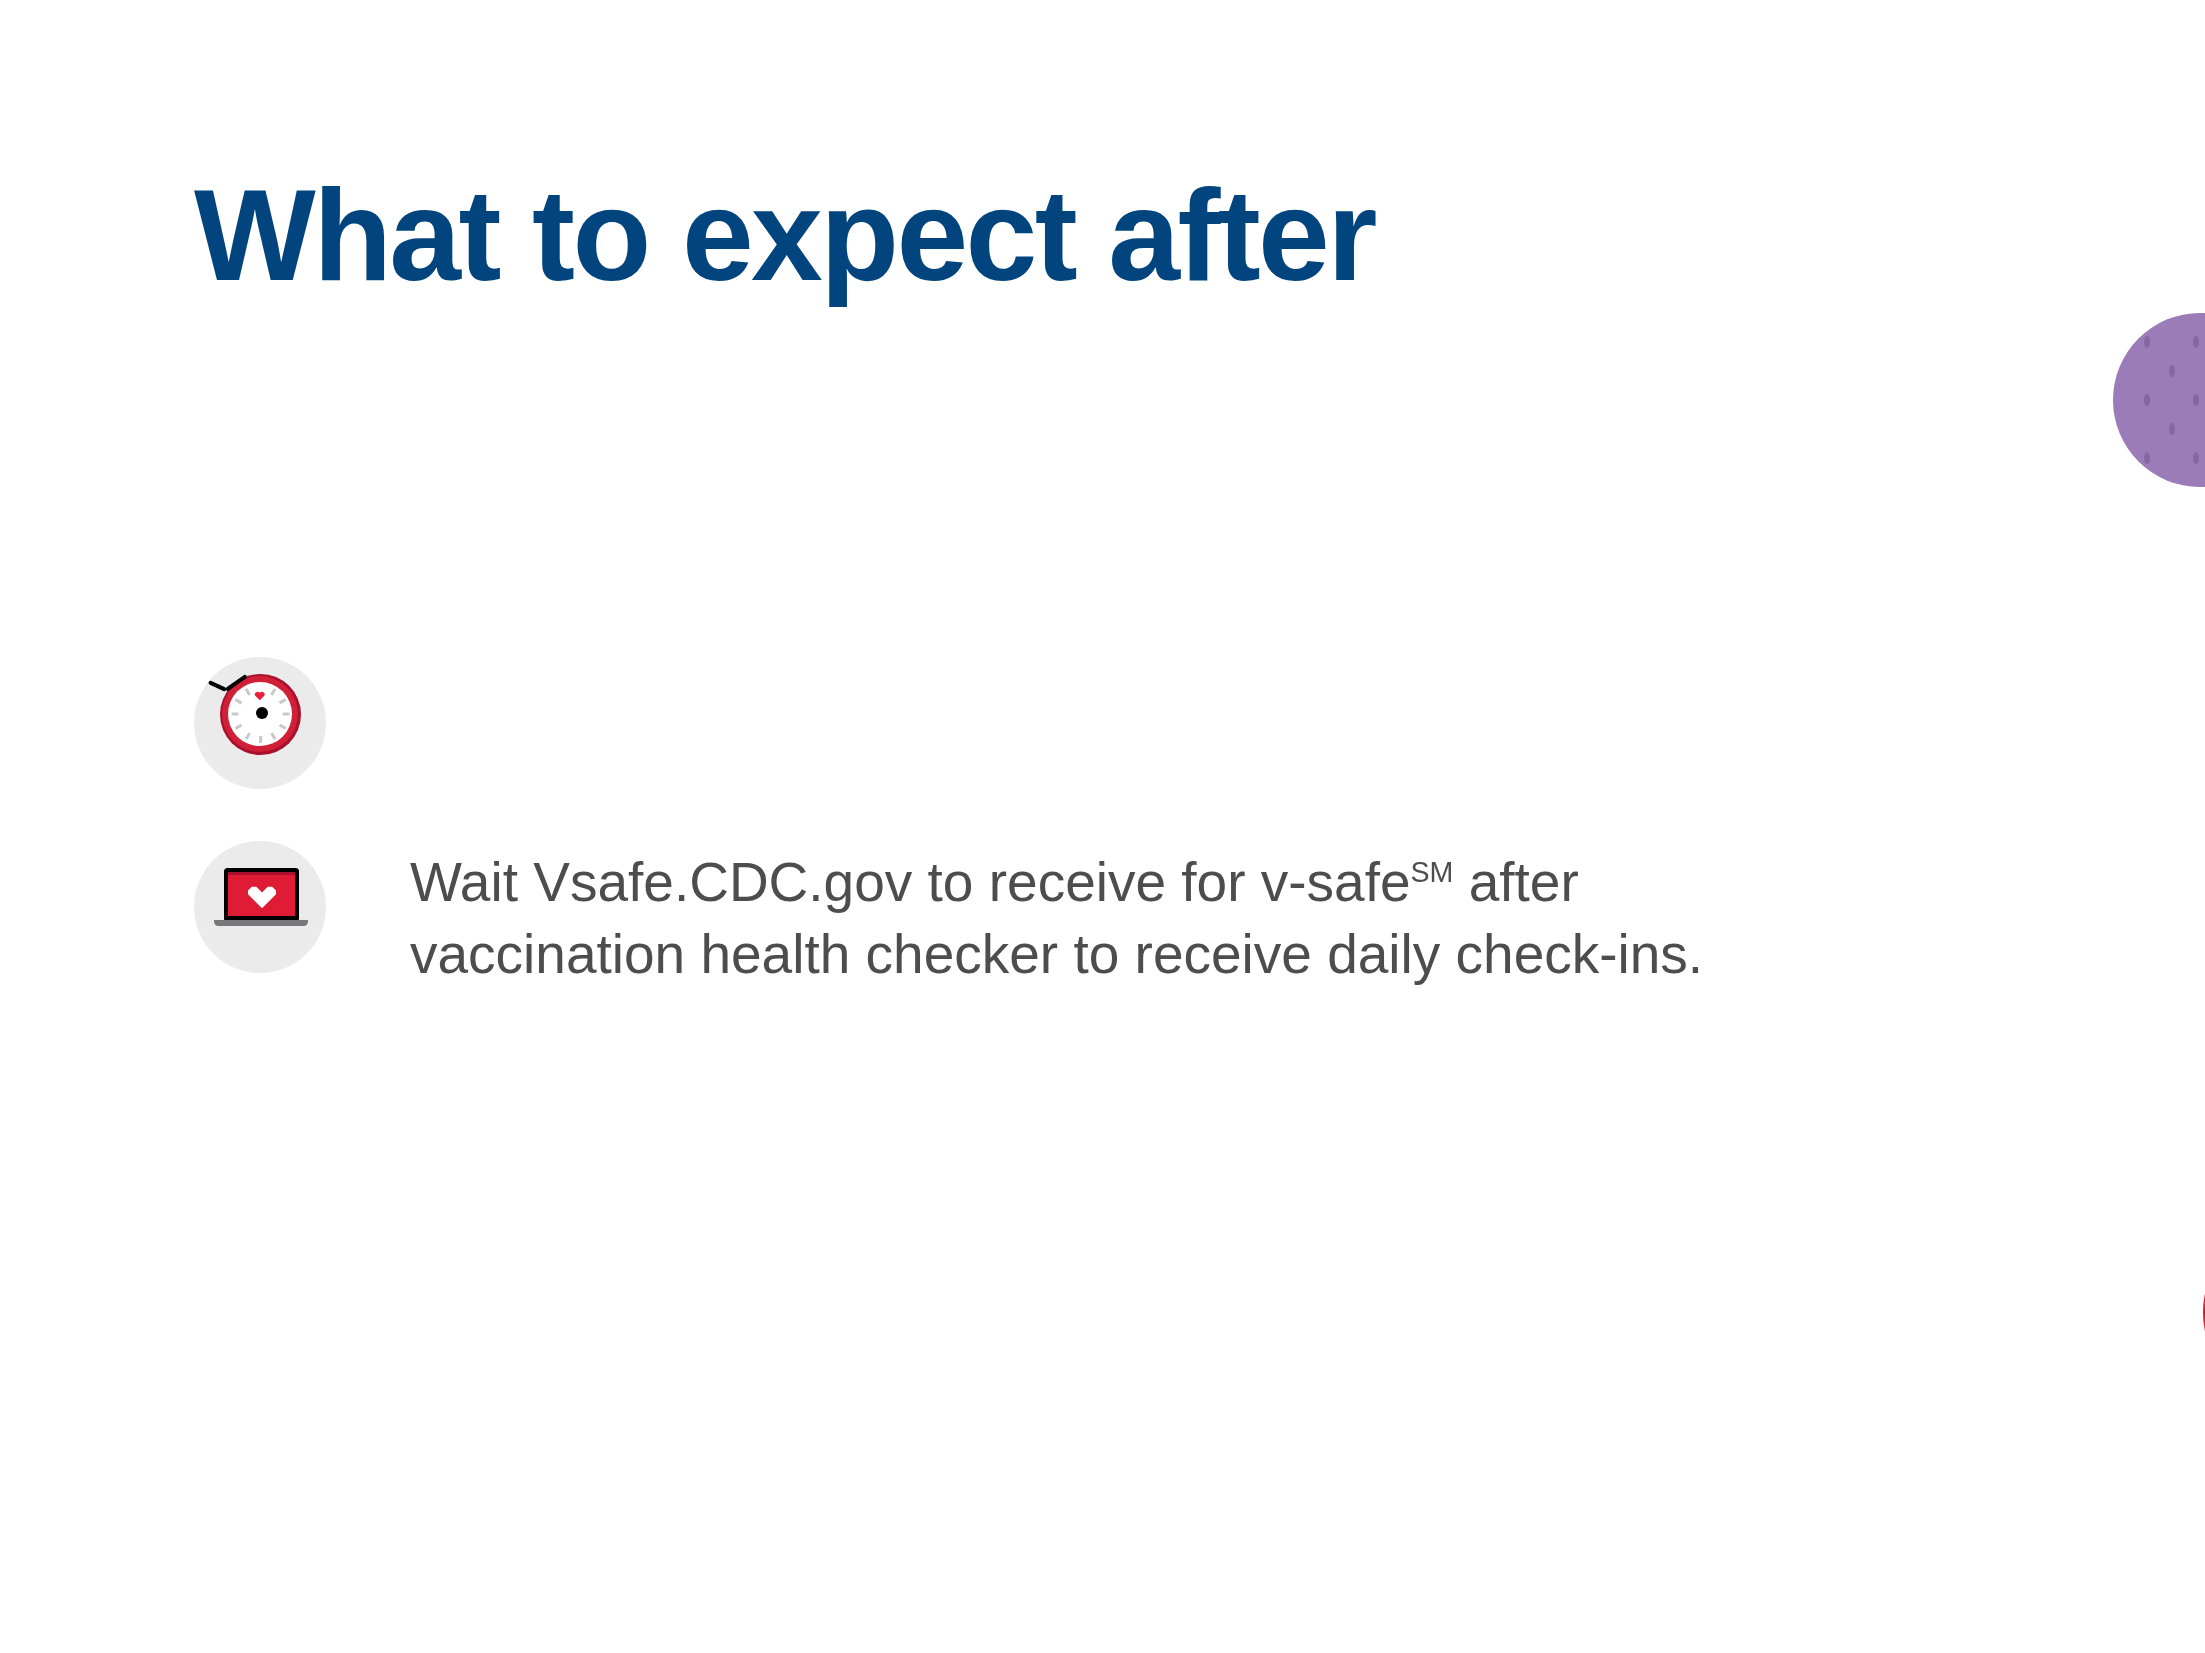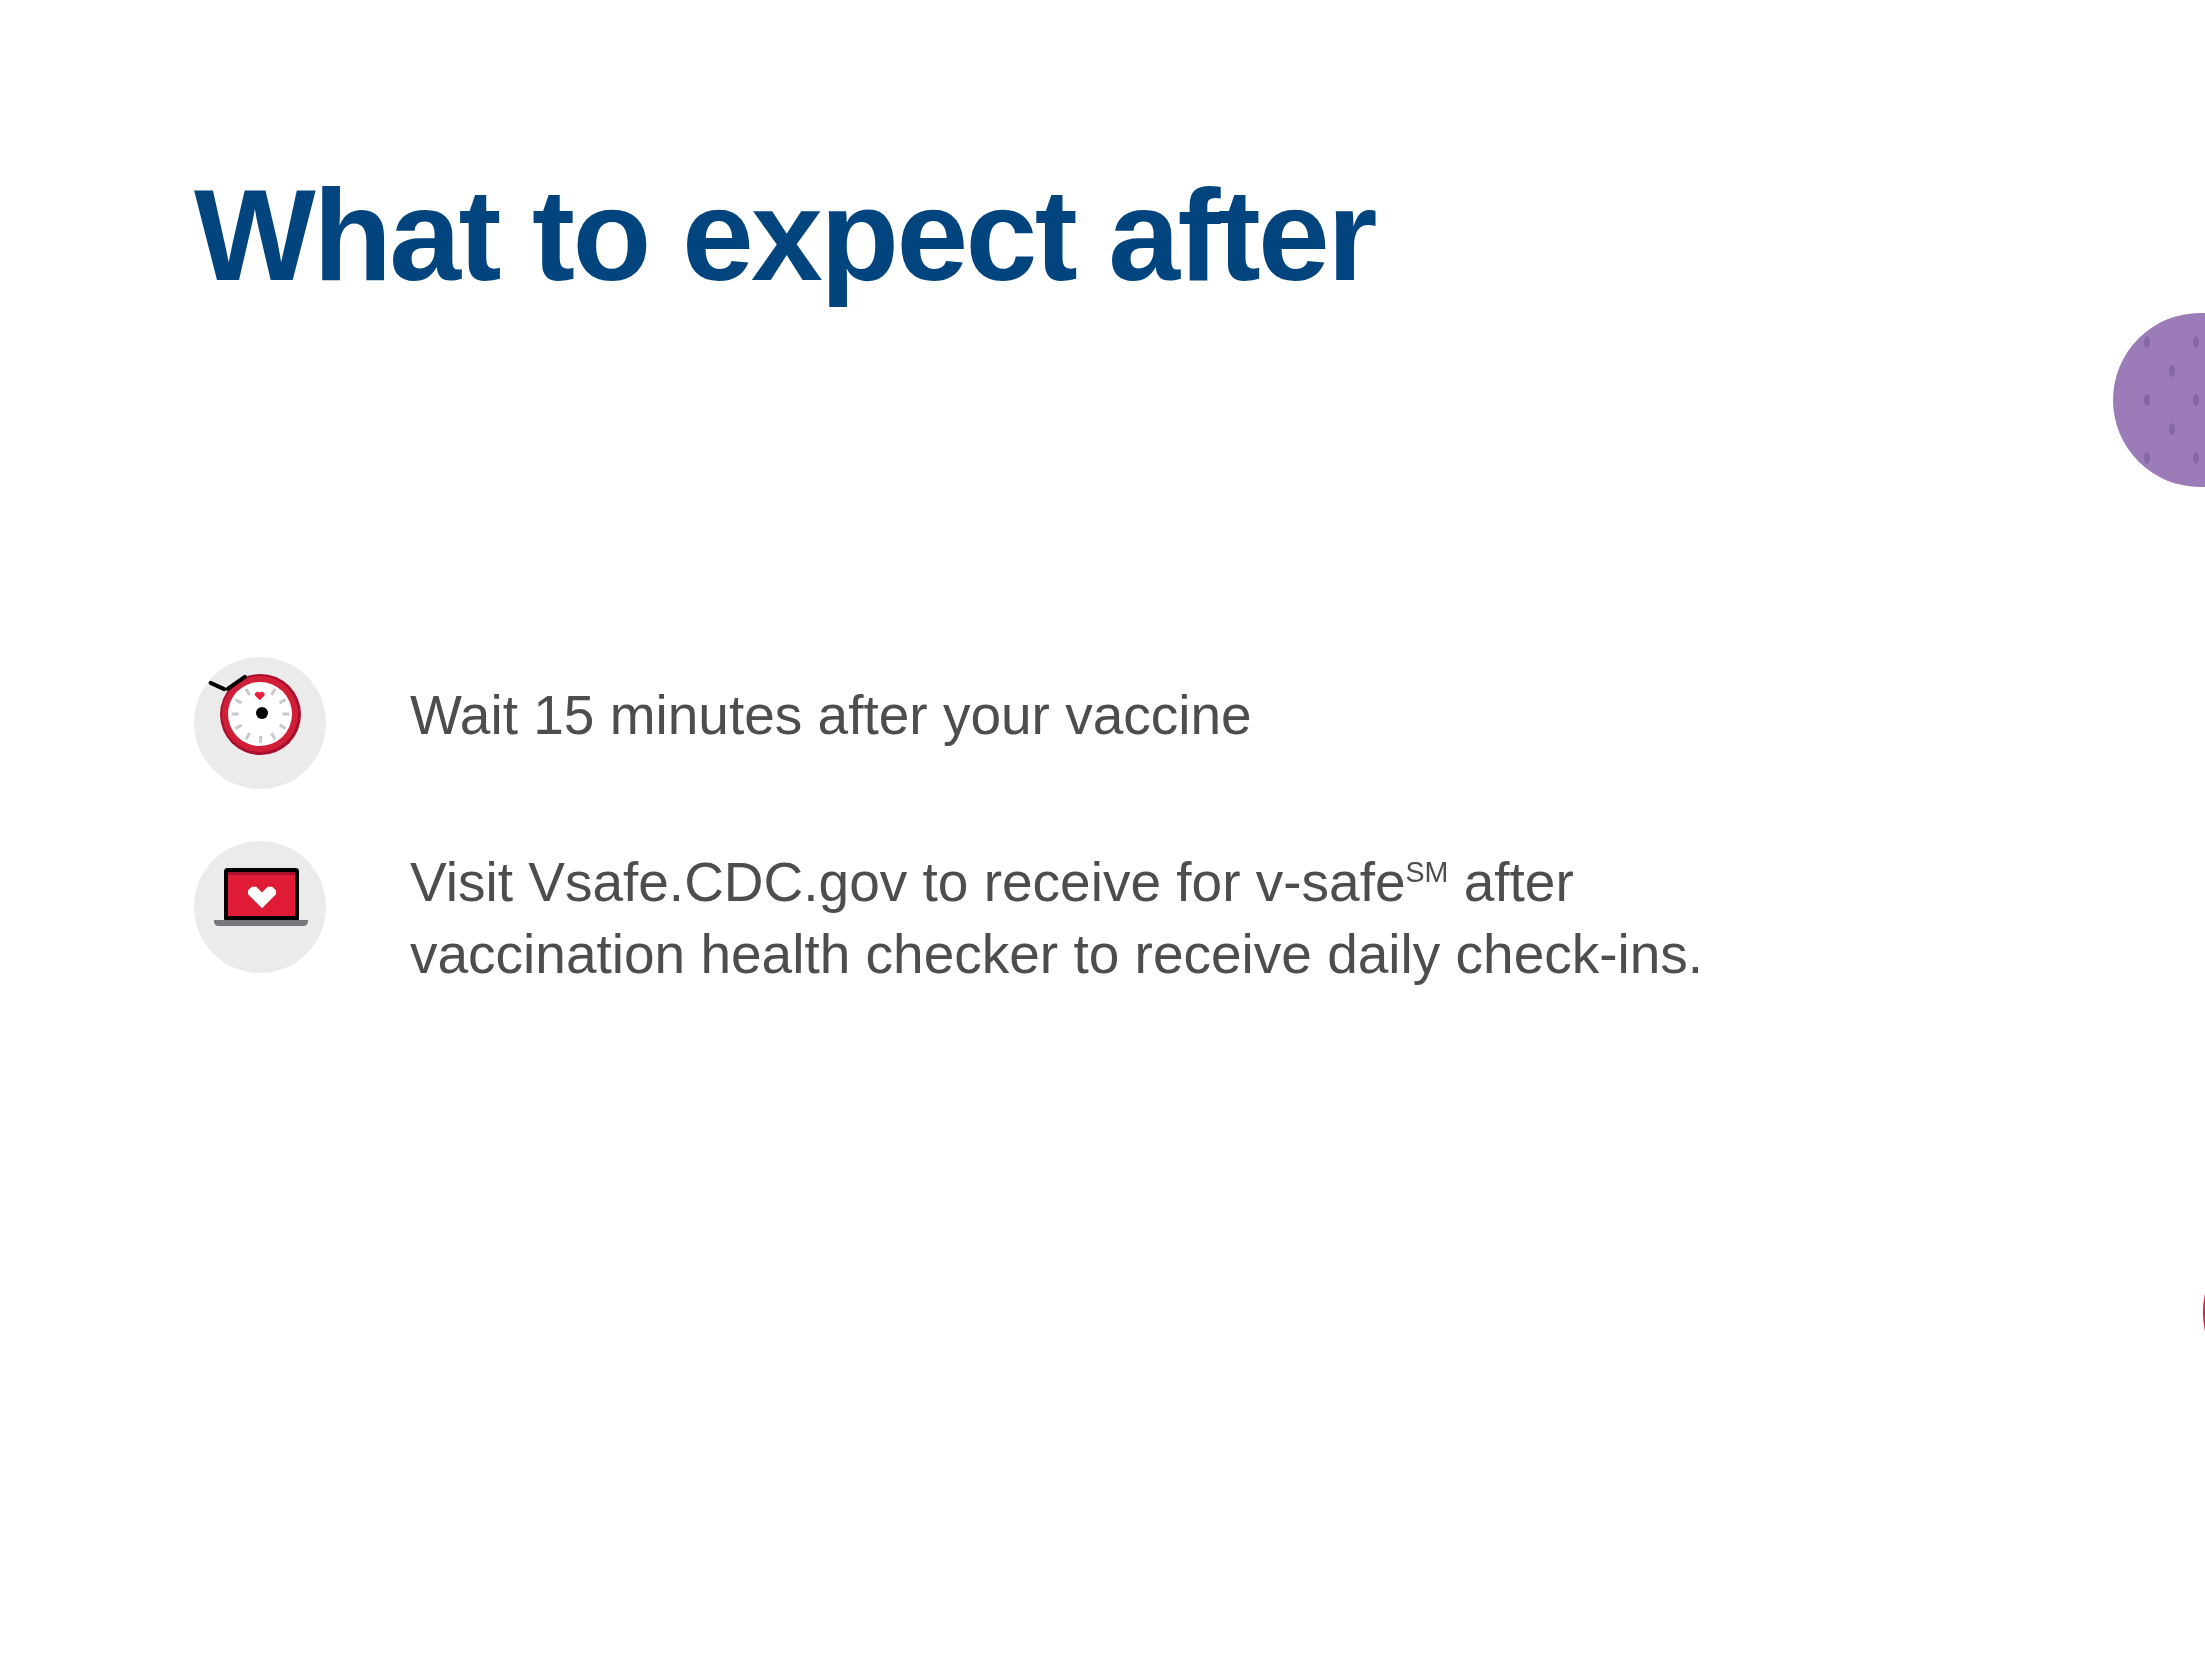--- a/index.html
+++ b/index.html
@@ -251,38 +251,37 @@
               <div class="tick" style="transform: rotate(210deg);"></div>
               <div class="tick" style="transform: rotate(240deg);"></div>
               <div class="tick" style="transform: rotate(270deg);"></div>
               <div class="tick" style="transform: rotate(300deg);"></div>
               <div class="tick" style="transform: rotate(330deg);"></div>
             </div>
           <div class="hand hand-hour"></div>
           <div class="hand hand-min"></div>
           <div class="clock-pin" style="left:62px;top:50px;width:12.3px;height:12.3px;"></div>
         </div>
-        <div class="bullet-text">Wait 15 minutes after your vaccine</div>
       </div>
 
       <div class="bullet-row">
         <div class="bullet-icon">
           <div class="lap-lid">
             <div class="lap-screen">
               <div class="lap-heart">
                 <svg class="heartsvg" viewBox="0 0 100 88" width="33" height="28" aria-hidden="true">
                   <path d="M50 86 L6 42 L6 30 L18 18 L32 18 L44 30 L50 36 L56 30 L68 18 L82 18 L94 30 L94 42 Z" fill="#FFFFFF"></path>
                 </svg>
               </div>
             </div>
           </div>
           <div class="lap-base"></div>
         </div>
         <div class="bullet-text multi">
-          <span>Visit </span><b>Vsafe.CDC.gov</b><span> to receive for v-safe</span><sup>SM</sup><span> after vaccination health checker to receive daily check-ins.</span>
+          <span>Wait </span><b>Vsafe.CDC.gov</b><span> to receive for v-safe</span><sup>SM</sup><span> after vaccination health checker to receive daily check-ins.</span>
         </div>
       </div>
 
     </div>
   </div>
 
   <div class="bandages" id="bandage-layer">
       <div class="bandage" style="left: 2113px; top: 313px; width: 1376px; height: 174px; background: rgb(155, 123, 184);">
         <div class="holes">
           <div class="hole" style="left: 31px; top: 23px; background: rgb(132, 104, 163);"></div>

